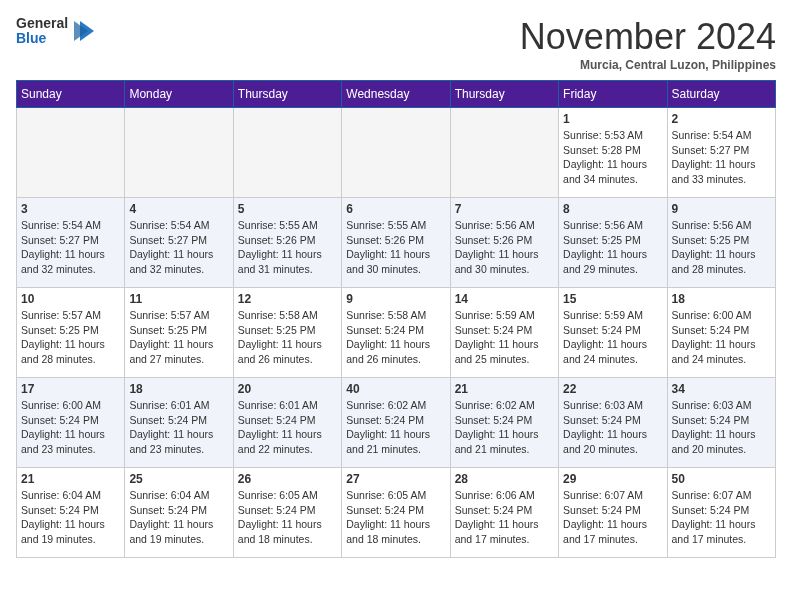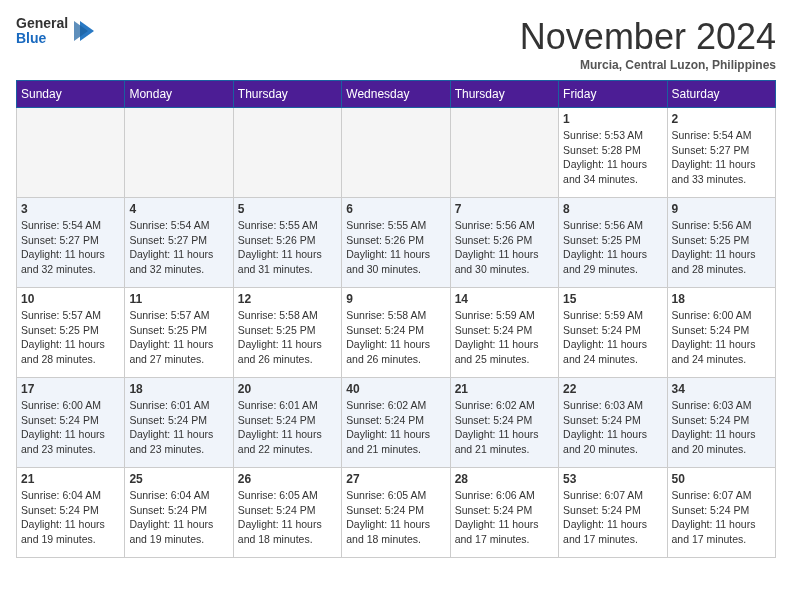--- a/index.html
+++ b/index.html
@@ -249,21 +249,21 @@
         </td>
         <td>
           <span class="day-num">27</span>
           <div class="day-info">Sunrise: 6:05 AM<br>Sunset: 5:24 PM<br>Daylight: 11 hours<br>and 18 minutes.</div>
         </td>
         <td>
           <span class="day-num">28</span>
           <div class="day-info">Sunrise: 6:06 AM<br>Sunset: 5:24 PM<br>Daylight: 11 hours<br>and 17 minutes.</div>
         </td>
         <td>
-          <span class="day-num">53</span>
+          <span class="day-num">29</span>
           <div class="day-info">Sunrise: 6:07 AM<br>Sunset: 5:24 PM<br>Daylight: 11 hours<br>and 17 minutes.</div>
         </td>
         <td>
           <span class="day-num">50</span>
           <div class="day-info">Sunrise: 6:07 AM<br>Sunset: 5:24 PM<br>Daylight: 11 hours<br>and 17 minutes.</div>
         </td>
       </tr>
     </tbody>
 </table>
 

